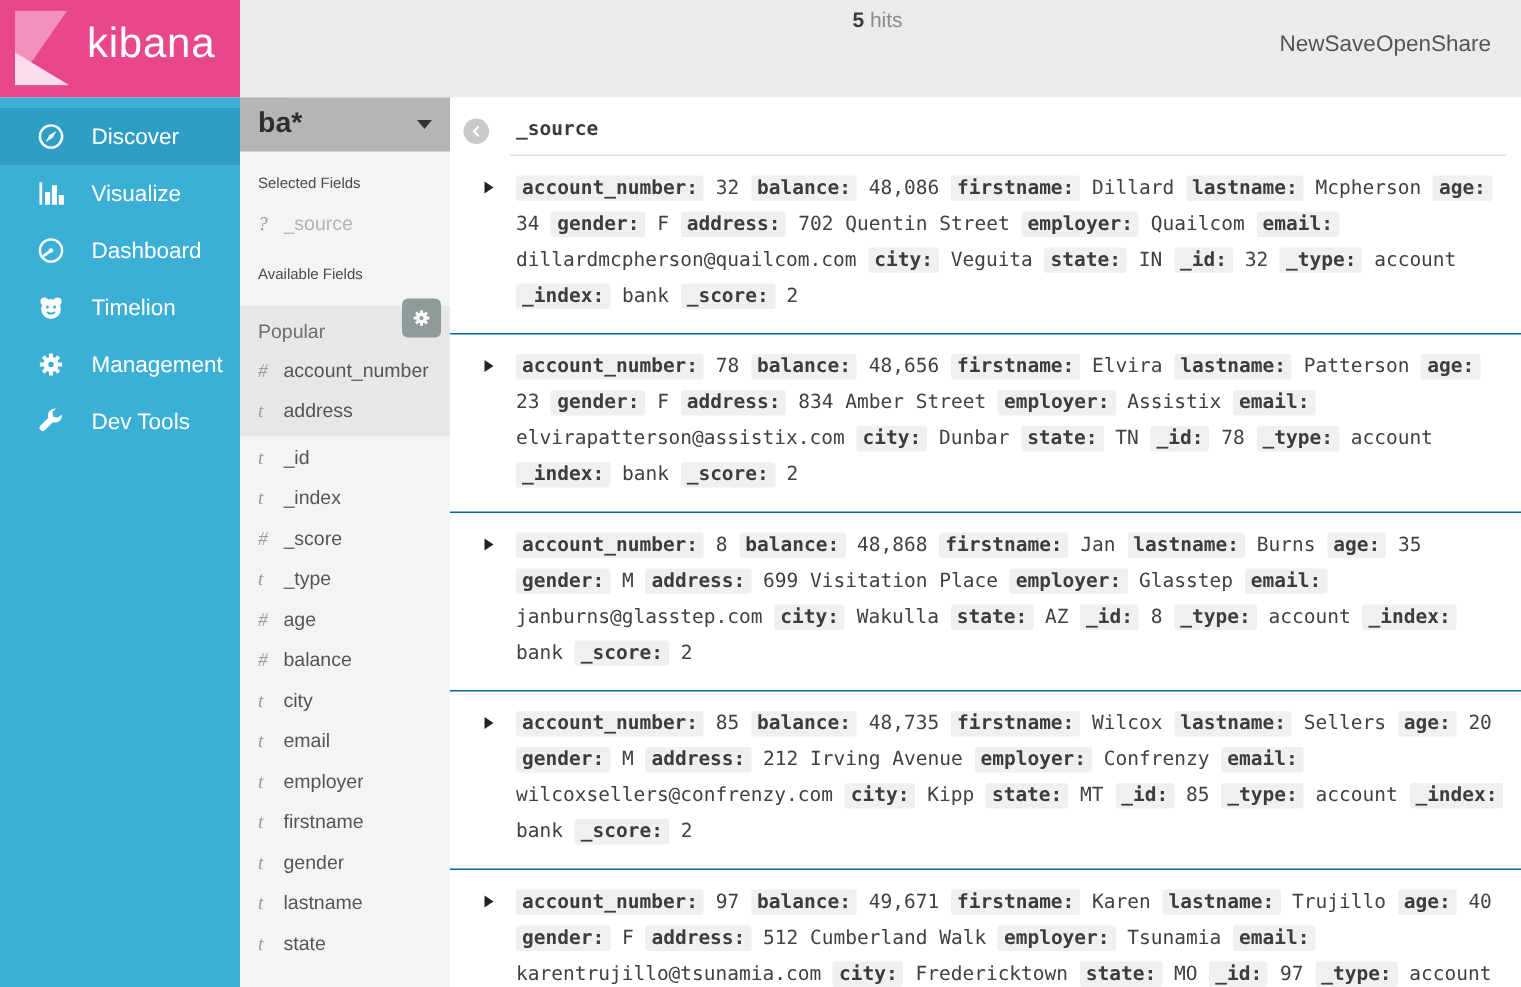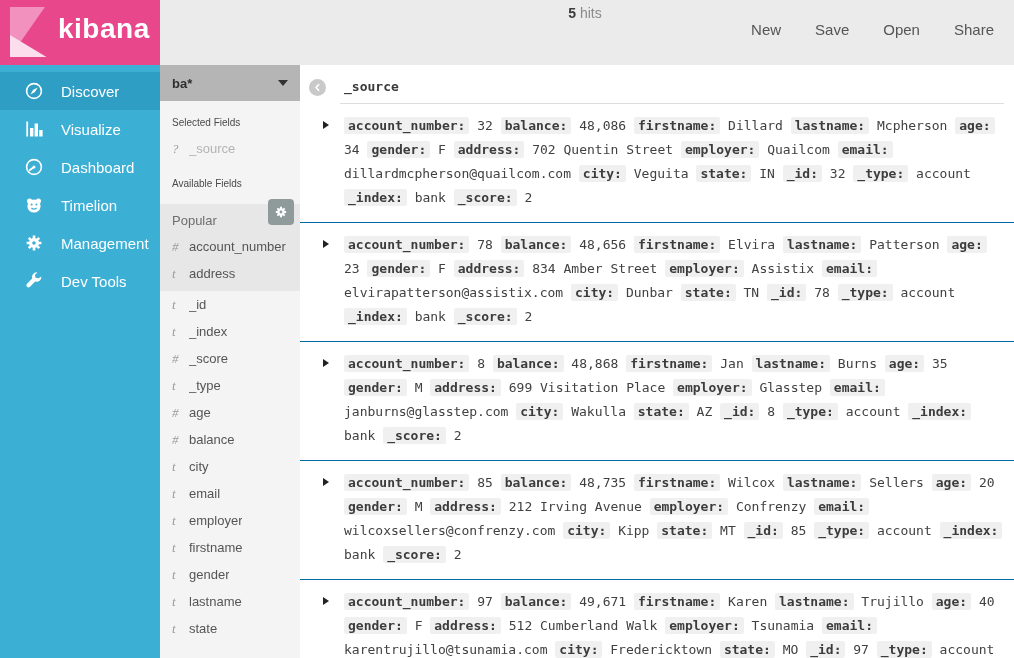--- a/index.html
+++ b/index.html
@@ -1,51 +1,51 @@
 <!DOCTYPE html>
 <html style="--brand_pink: #E8478B; --brand_pink_light: #F291BE; --brand_pink_pale: #FBDDED; --nav_teal: #3CAFD5; --nav_teal_active: #2F9EC4; --topbar_gray: #EBEBEB; --button_gray: #9B9B9B; --index_header_gray: #B5B5B5; --sidebar_gray: #F4F4F4; --popular_gray: #E7E7E7; --chip_gray: #F0F0F0;"><head>
 <meta charset="utf-8">
 <style>
   html,body{margin:0;padding:0;background:#fff;}
   .app{position:relative;width:1014px;height:658px;overflow:hidden;
        font-family:"Liberation Sans",sans-serif;background:#fff;}
 
   
-  .logo{position:absolute;left:0;top:0;width:192px;height:65px;background:var(--brand_pink,#e8478b);font-weight:bold;}
+  .logo{position:absolute;left:0;top:0;width:192px;height:65px;background:var(--brand_pink,#e8478b);}
   .logo-mark{position:absolute;left:10px;top:7px;width:38px;height:50px;}
   .logo-tri1{position:absolute;inset:0;background:var(--brand_pink_light,#f291be);
              clip-path:polygon(0 0,92% 0,0 100%);}
   .logo-tri2{position:absolute;inset:0;background:var(--brand_pink_pale,#fbdded);
              clip-path:polygon(0 56%,96% 100%,0 100%);}
   .brand-text{position:absolute;left:58px;top:13px;color:#fff;font-size:28px;letter-spacing:.5px;}
 
   
   .topbar{position:absolute;left:160px;top:0;right:0;height:65px;background:var(--topbar_gray,#ebebeb);}
   .topbar-row1{display:flex;align-items:center;height:26px;padding:5px 20px 0 16px;flex-direction:column;}
   .hits{font-size:14px;color:#8b8b8b;}
   .hits .hits-count{color:#3b3b3b;font-weight:bold;}
-  .actions{margin-left:auto;display:flex;gap:34px;}
+  .actions{margin-left:auto;display:flex;}
   .action-btn{font-family:inherit;font-size:15px;color:#555;background:none;border:none;padding:0;cursor:pointer;}
   .search-row{display:flex;align-items:stretch;height:33px;margin:1px 16px 0 12px;}
   .search-input{flex:1;border:1px solid #d2d2d2;border-radius:4px;background:#fff;outline:none;
                 font-family:"Liberation Sans",sans-serif;font-size:15px;color:#333;padding:0 12px;}
   .search-btn{width:48px;margin-left:3px;background:var(--button_gray,#9b9b9b);border:none;border-radius:4px;
               display:flex;align-items:center;justify-content:center;cursor:pointer;}
 
   
   .nav{position:absolute;left:0;top:65px;width:160px;bottom:0;background:var(--nav_teal,#3cafd5);padding-top:7px;}
   .nav-item{display:flex;align-items:center;height:38px;padding-left:24px;gap:17px;cursor:pointer;}
   .nav-item.active{background:var(--nav_teal_active,#2f9ec4);}
   .nav-label{font-size:15px;color:#fff;}
   .nav-ico{width:20px;height:20px;flex:none;display:flex;}
 
   
   .fields{position:absolute;left:160px;top:65px;width:140px;bottom:0;background:var(--sidebar_gray,#f4f4f4);}
   .index-header{height:36px;background:var(--index_header_gray,#b5b5b5);display:flex;align-items:center;
-                padding:0 12px;font-size:13px;font-weight:bold;color:#2e2e2e;cursor:pointer;}
+                padding:0 12px;font-size:19px;font-weight:bold;color:#2e2e2e;cursor:pointer;}
   .caret-down{margin-left:auto;width:0;height:0;border-left:5px solid transparent;
               border-right:5px solid transparent;border-top:6px solid #333;}
   .side-heading{font-size:10px;color:#4a4a4a;padding:16px 12px 7px;}
   .field-row{display:flex;align-items:center;height:27px;padding:0 4px 0 12px;font-size:13px;color:#555;cursor:pointer;}
   .f-type{width:17px;flex:none;font-family:"Liberation Serif",serif;font-style:italic;font-size:13px;color:#9b9b9b;}
   .f-name{white-space:nowrap;overflow:hidden;text-overflow:ellipsis;}
   .muted .f-name{color:#b3b3b3;}
   .gear-btn{position:absolute;right:6px;top:134px;width:26px;height:26px;background:#8f9a9b;border:none;
             border-radius:4px;display:flex;align-items:center;justify-content:center;cursor:pointer;z-index:2;}
   .popular{background:var(--popular_gray,#e7e7e7);padding-bottom:4px;margin-top:8px;}

